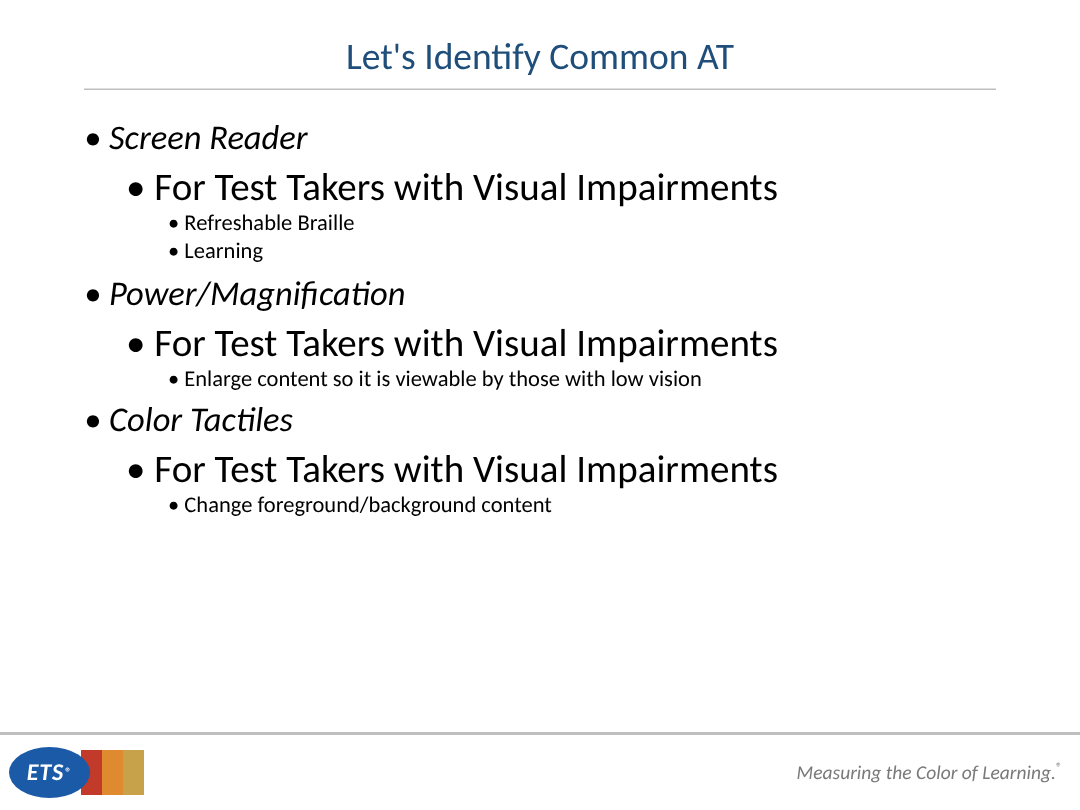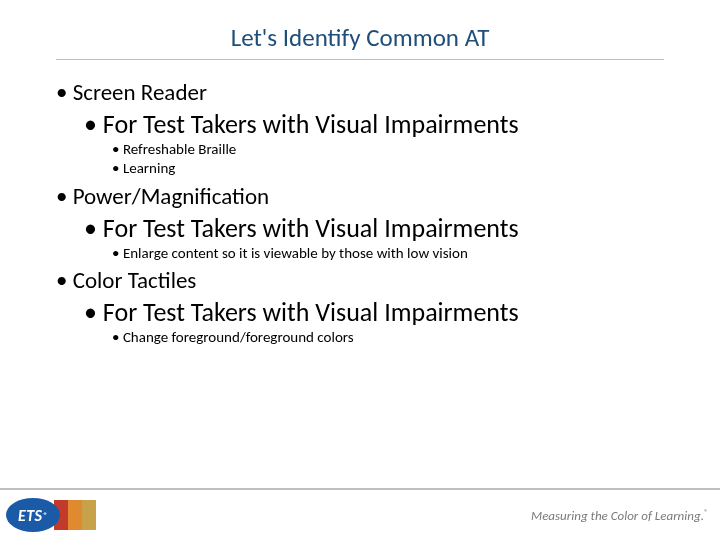--- a/index.html
+++ b/index.html
@@ -1,21 +1,21 @@
 <!DOCTYPE html>
 <html><head>
 <meta charset="utf-8">
 <style>
   * { margin: 0; padding: 0; box-sizing: border-box; }
   html, body { width: 720px; height: 540px; font-family: Calibri, "Segoe UI", Arial, sans-serif; background: #fff; color: #222; }
   .slide { position: relative; width: 720px; height: 540px; }
   .content { padding: 22px 56px 0 56px; }
   .title { font-size: 25px; color: #1e4e79; font-weight: 400; margin-bottom: 6px; text-align: center; }
   .title-underline { border-bottom: 1px solid #bfbfbf; margin-bottom: 18px; }
-  .lvl1 { font-size: 23px; color: #000; margin-top: 4px; margin-left: 0; }
+  .lvl1 { font-size: 23px; color: #000; margin-top: 4px; margin-left: 0; font-style: italic; }
   .lvl2 { font-size: 26px; color: #000; margin-left: 28px; margin-top: 2px; }
   .lvl3 { font-size: 15px; color: #000; margin-left: 56px; margin-top: 0; line-height: 1.25; }
   .bullet::before { content: "• "; }
   .footer { position: absolute; bottom: 0; left: 0; width: 720px; }
   .footer-line { border-top: 2px solid #bfbfbf; margin: 0 0 0 0; }
   .footer-inner { display: flex; align-items: center; justify-content: space-between; height: 50px; padding: 0 12px 0 0; }
   .logo-wrap { display: flex; align-items: center; gap: 0; }
   .ets-badge {
     display: inline-flex; align-items: center; justify-content: center;
     width: 54px; height: 34px; background: #1a5aa6; color: #fff;
@@ -44,21 +44,21 @@
     <div class="lvl2 bullet">For Test Takers with Visual Impairments</div>
     <div class="lvl3 bullet">Refreshable Braille</div>
     <div class="lvl3 bullet">Learning</div>
 
     <div class="lvl1 bullet">Power/Magnification</div>
     <div class="lvl2 bullet">For Test Takers with Visual Impairments</div>
     <div class="lvl3 bullet">Enlarge content so it is viewable by those with low vision</div>
 
     <div class="lvl1 bullet">Color Tactiles</div>
     <div class="lvl2 bullet">For Test Takers with Visual Impairments</div>
-    <div class="lvl3 bullet">Change foreground/foreground colors</div>
+    <div class="lvl3 bullet">Change foreground/background content</div>
   </div>
 
   <div class="footer">
     <div class="footer-line"></div>
     <div class="footer-inner">
       <div class="logo-wrap">
         <span class="ets-badge">
           <span>ETS</span>
             <span class="ets-reg">®</span>
         </span>

